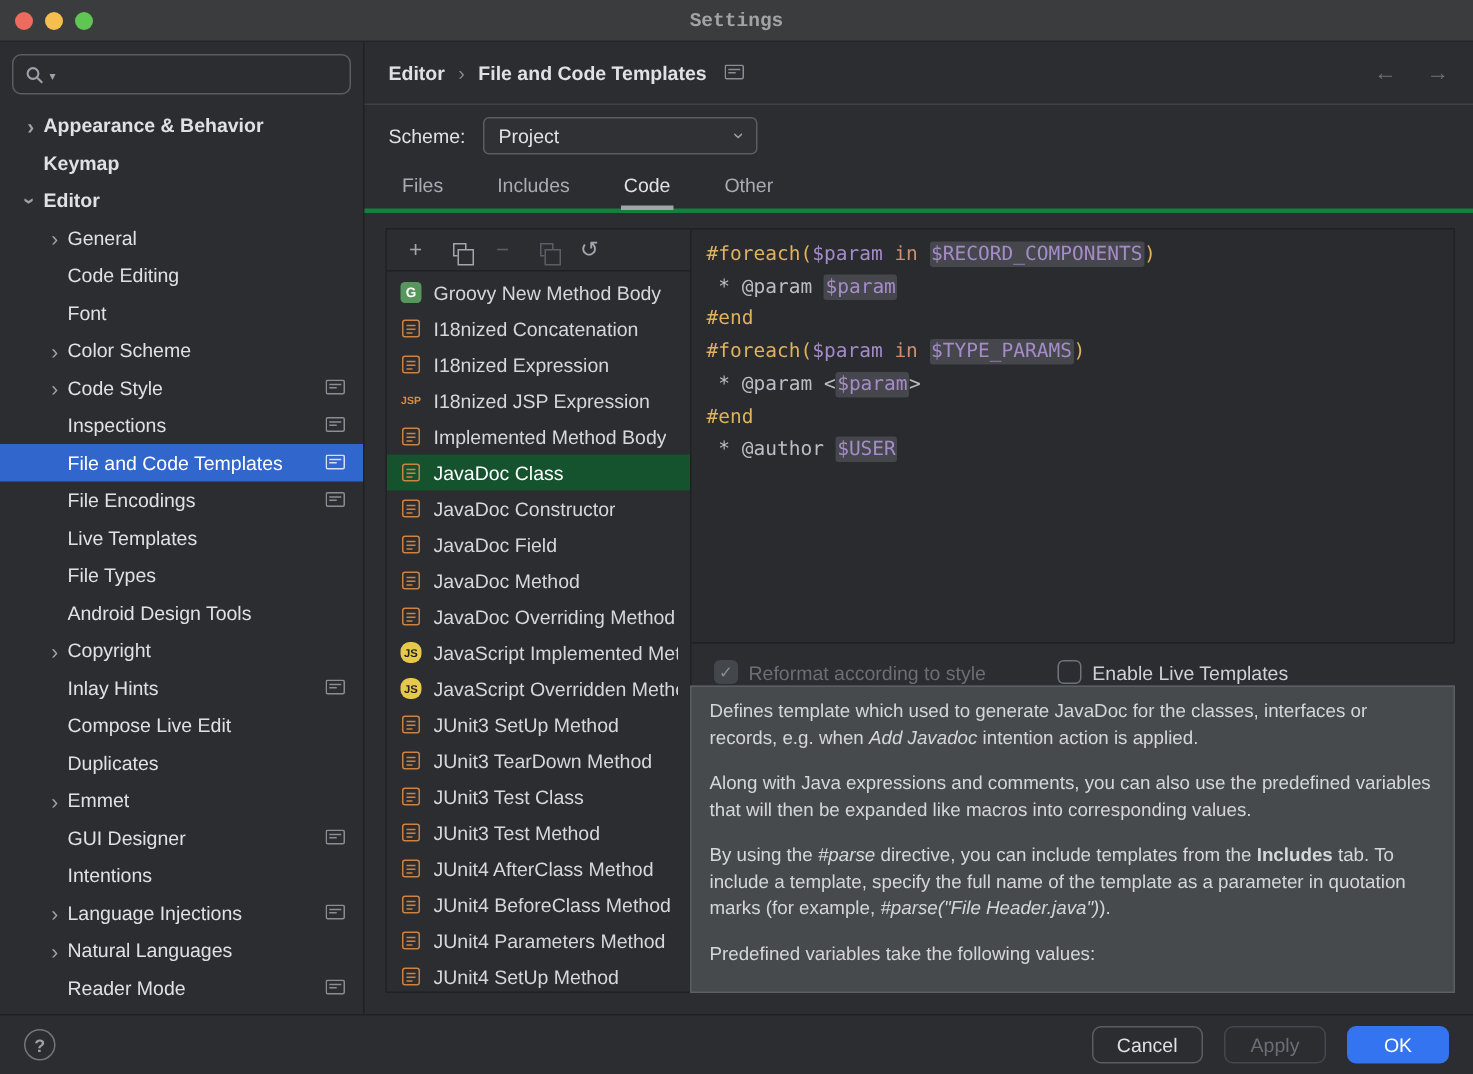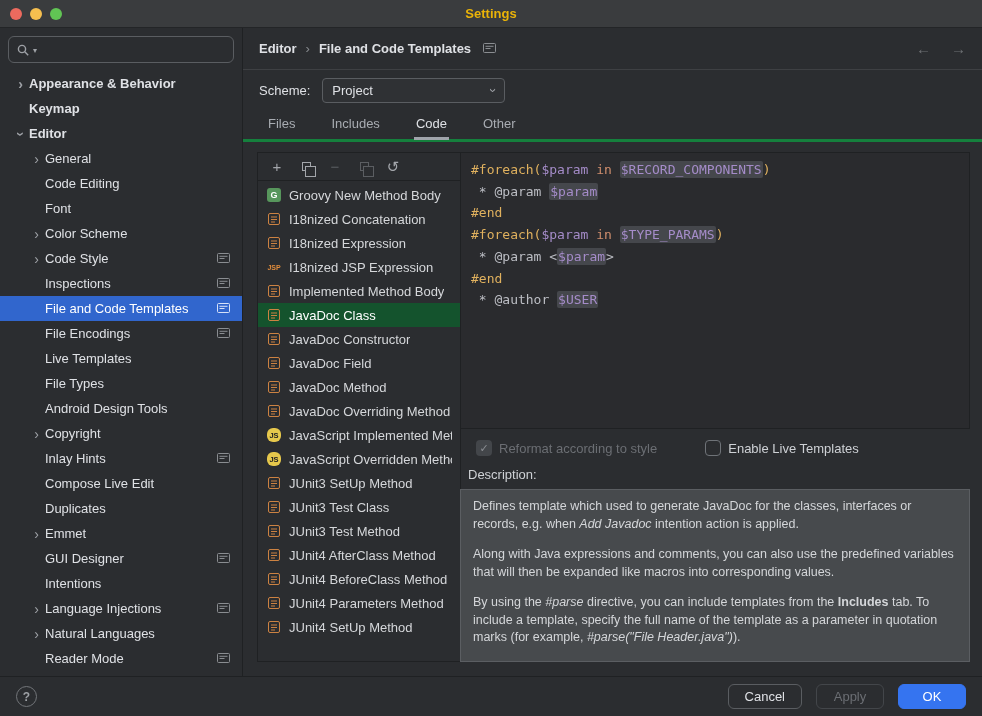--- a/index.html
+++ b/index.html
@@ -9,21 +9,21 @@
     font-size:13px; background:#2b2d30; color:#dfe1e5;
   }
   .window { width:982px; height:716px; display:flex; flex-direction:column; }
 
   
   .titlebar { height:28px; flex:0 0 28px; background:#3a3c3e; border-bottom:1px solid #232527;
               display:flex; align-items:center; position:relative; }
   .lights { display:flex; gap:8px; padding-left:10px; z-index:2; }
   .light { width:12px; height:12px; border-radius:50%; }
   .win-title { position:absolute; left:0; right:0; text-align:center; font-weight:bold;
-               color:#eab308; font-size:13px; }
+               color:#a3a3a3; font-size:13px;font-family:Liberation Mono, monospace; }
 
   
   .body { flex:1; display:flex; min-height:0; }
 
   
   .sidebar { width:243px; flex:0 0 243px; border-right:1px solid #1f2123; display:flex;
              flex-direction:column; background:#2b2d30; }
   .search-box { margin:8px 8px 6px 8px; height:27px; border:1px solid #5a5d61; border-radius:6px;
                 display:flex; align-items:center; padding:0 7px; gap:3px; }
   .search-caret { color:#9ea1a6; font-size:8px; margin-top:1px; }
@@ -444,20 +444,29 @@
                 </span>
                 <span class="tpl-label">JUnit3 SetUp Method</span>
               </div>
               <div class="tpl-row">
                 <span class="tpl-icon template">
                   <svg width="14" height="14" viewBox="0 0 14 14" fill="none" stroke="#cc8242">
                     <rect x="1.5" y="1.5" width="11" height="11" rx="1.5"></rect>
                     <path d="M4 5h6M4 7.5h6M4 10h4"></path>
                   </svg>
                 </span>
+                <span class="tpl-label">JUnit3 TearDown Method</span>
+              </div>
+              <div class="tpl-row">
+                <span class="tpl-icon template">
+                  <svg width="14" height="14" viewBox="0 0 14 14" fill="none" stroke="#cc8242">
+                    <rect x="1.5" y="1.5" width="11" height="11" rx="1.5"></rect>
+                    <path d="M4 5h6M4 7.5h6M4 10h4"></path>
+                  </svg>
+                </span>
                 <span class="tpl-label">JUnit3 Test Class</span>
               </div>
               <div class="tpl-row">
                 <span class="tpl-icon template">
                   <svg width="14" height="14" viewBox="0 0 14 14" fill="none" stroke="#cc8242">
                     <rect x="1.5" y="1.5" width="11" height="11" rx="1.5"></rect>
                     <path d="M4 5h6M4 7.5h6M4 10h4"></path>
                   </svg>
                 </span>
                 <span class="tpl-label">JUnit3 Test Method</span>
@@ -508,21 +517,20 @@
             <div class="opt">
               <span class="cbx disabled-style">✓</span>
               <span class="opt-label dim">Reformat according to style</span>
             </div>
             <div class="opt">
               <span class="cbx empty"></span>
               <span class="opt-label normal">Enable Live Templates</span>
             </div>
           </div>
 
-          <div class="desc-label">Description:</div>
           <div class="desc-box">
               <p class="desc-p"><span>Defines template which used to generate JavaDoc for the classes, interfaces or records, e.g. when </span><i>Add Javadoc</i><span> intention action is applied.</span></p>
               <p class="desc-p"><span>Along with Java expressions and comments, you can also use the predefined variables that will then be expanded like macros into corresponding values.</span></p>
               <p class="desc-p"><span>By using the </span><i>#parse</i><span> directive, you can include templates from the </span><b>Includes</b><span> tab. To include a template, specify the full name of the template as a parameter in quotation marks (for example, </span><i>#parse("File Header.java")</i><span>).</span></p>
               <p class="desc-p"><span>Predefined variables take the following values:</span></p>
             </div>
         </div>
 
       </div>
     </main>

